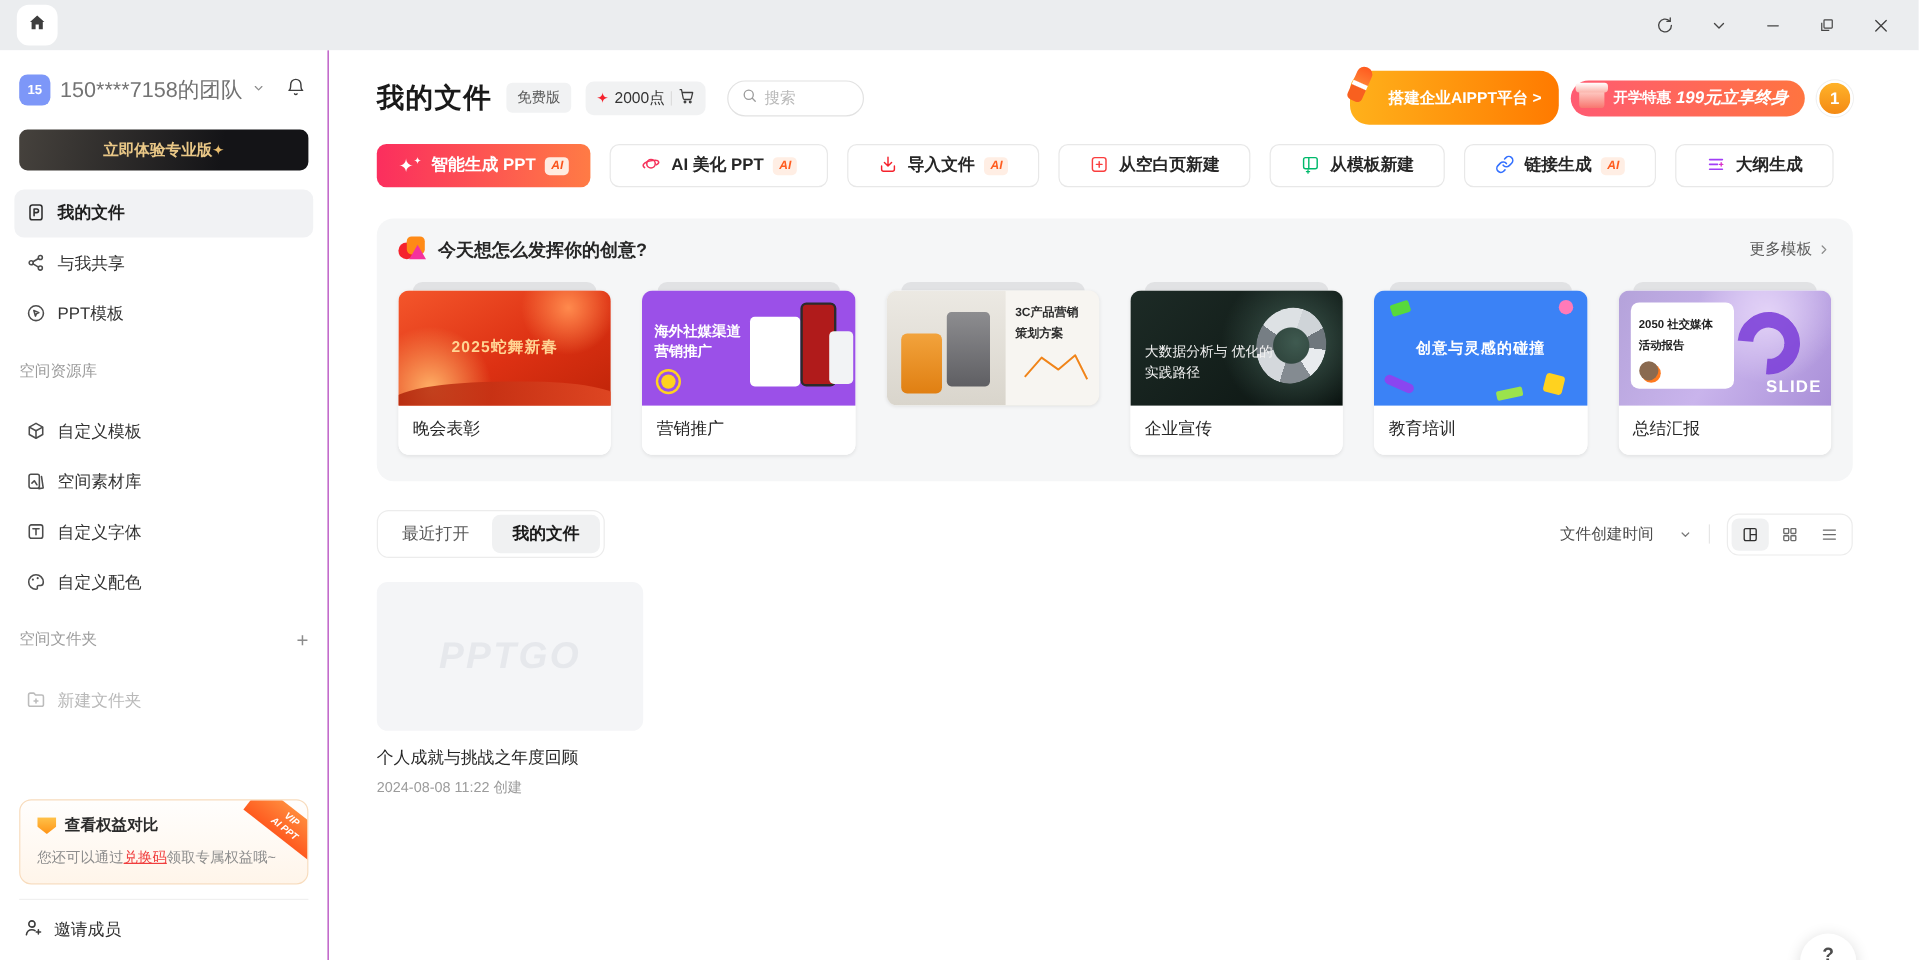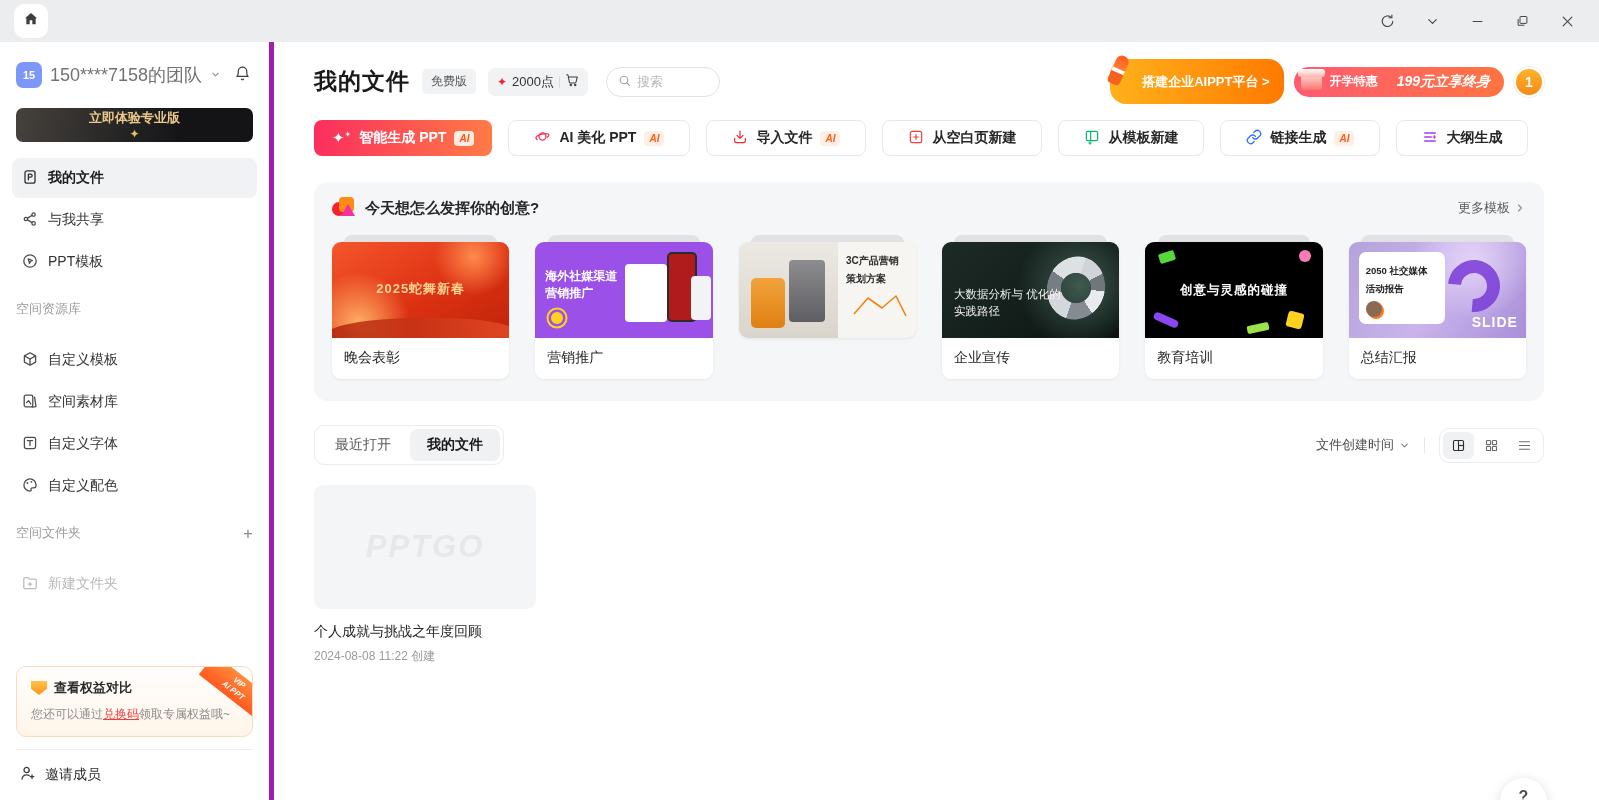--- a/index.html
+++ b/index.html
@@ -10,30 +10,30 @@
   .titlebar { height:42px; background:#ebedef; display:flex; align-items:center; padding:0 14px; }
   .home-btn { width:34px; height:34px; background:#fff; border-radius:10px;
     display:flex; align-items:center; justify-content:center; cursor:pointer; }
   .win-controls { margin-left:auto; display:flex; align-items:center; gap:30px; padding-right:10px; }
   .win-controls svg { display:block; }
 
   
   .app { display:flex; height:758px; }
 
   
-  .sidebar { width:274px; border-right:5px solid #a21caf; display:flex; flex-direction:column; background:#fff; }
+  .sidebar { width:274px; border-right:1px solid #a21caf; display:flex; flex-direction:column; background:#fff; }
   .side-head { display:flex; align-items:center; gap:8px; padding:20px 18px 0 16px; }
   .team-avatar { width:26px; height:26px; border-radius:7px; background:#7d97f8; color:#fff;
     font-size:11px; font-weight:700; display:flex; align-items:center; justify-content:center; }
   .team-name { font-size:18px; color:#737373; }
   .chev { color:#8c8c8c; font-size:10px; }
   .bell { margin-left:auto; }
   .pro-btn { margin:20px 16px 0; height:34px; border-radius:7px;
     background:linear-gradient(100deg,#46423d 0%,#141417 70%); color:#eac887;
-    font-size:13px; font-weight:600; display:flex; align-items:center; justify-content:center; gap:0; cursor:pointer;flex-direction:column; }
+    font-size:13px; font-weight:600; display:flex; align-items:center; justify-content:center; gap:0; cursor:pointer; }
   .pro-star { color:#e9bd6d; font-size:12px; }
   .nav { margin-top:16px; padding:0 12px; }
   .nav-item { height:40px; display:flex; align-items:center; gap:10px; padding:0 10px;
     border-radius:8px; font-size:14px; color:#333; cursor:pointer; margin-bottom:2px; }
   .nav-item.active { background:#f1f2f4; font-weight:700; color:#1f1f1f; }
   .nav-item.dim { color:#b9b9b9; }
   .sec-label { display:flex; align-items:center; justify-content:space-between;
     font-size:13px; color:#9c9c9c; margin:16px 16px 6px; }
   .plus-btn { color:#8c8c8c; font-size:17px; line-height:1; cursor:pointer; }
   .side-bottom { margin-top:auto; }
@@ -65,21 +65,21 @@
   .search-box input::placeholder { color:#b8b8b8; }
   .head-right { margin-left:auto; display:flex; align-items:center; gap:10px; }
   .promo-pill-1 { position:relative; height:45px; border-radius:16px; padding:0 14px 0 32px;
     background:linear-gradient(90deg,#ffb11b,#ff7a00); color:#fff; font-size:13px; font-weight:700;
     display:flex; align-items:center; cursor:pointer; }
   .pen { position:absolute; left:2px; top:-4px; width:13px; height:30px; transform:rotate(24deg);
     background:linear-gradient(180deg,#ff5a1f 0%,#ff7d33 45%,#ffffff 48%,#ffffff 58%,#f8601f 61%);
     border-radius:6px 6px 4px 4px; }
   .promo-pill-2 { position:relative; height:30px; border-radius:16px; padding:0 14px 0 36px;
     background:linear-gradient(90deg,#ff5b72,#ff7440); color:#fff; font-size:12px; font-weight:700;
-    display:flex; align-items:center; gap:19px; cursor:pointer; }
+    display:flex; align-items:center; gap:4px; cursor:pointer; }
   .promo-sale-main { font-size:14px; font-weight:800; font-style:italic; }
   .gift { position:absolute; left:4px; top:-2px; width:27px; height:27px; }
   .gift .box { position:absolute; left:3px; top:9px; width:21px; height:16px; border-radius:3px;
     background:linear-gradient(180deg,#ffd9d2,#f8766f); }
   .gift .lid { position:absolute; left:0; top:4px; width:27px; height:8px; border-radius:3px;
     background:linear-gradient(180deg,#fff,#fbb4ab); }
   .user-avatar { width:30px; height:30px; border-radius:50%; background:linear-gradient(180deg,#ffb32a,#f48a14);
     color:#fff; font-size:14px; font-weight:700; display:flex; align-items:center; justify-content:center;
     border:2px solid #fff; box-shadow:0 0 0 1px #f0f0f0; cursor:pointer; }
 
@@ -141,21 +141,21 @@
 
   .th-teal { background:radial-gradient(circle at 78% 45%,#3f5a50 0%,transparent 42%),
              linear-gradient(135deg,#1d2b26 0%,#0b1411 100%); }
   .th-teal .t { position:absolute; top:24px; left:12px; width:110px;
     font-size:11.5px; font-weight:400; color:#f2f2f2; line-height:1.5;margin-top:20px; }
   .th-teal .coil { position:absolute; right:14px; top:14px; width:58px; height:64px; border-radius:50%;
     background:conic-gradient(#cfd4d8 0 12%,#6f777d 12% 22%,#e8ebee 22% 36%,#848b91 36% 50%,#d4d8dc 50% 66%,#767e84 66% 80%,#dde1e4 80% 100%);
     -webkit-mask:radial-gradient(circle,transparent 34%,#000 36%); mask:radial-gradient(circle,transparent 34%,#000 36%);
     transform:rotate(18deg); }
 
-  .th-black { background:#000000; }
+  .th-black { background:#3b82f6; }
   .th-black .t { position:absolute; top:40px; left:0; right:0; text-align:center;
     font-size:12.5px; font-weight:800; color:#fff; letter-spacing:1px; }
   .th-black .s1 { position:absolute; left:14px; top:10px; width:16px; height:10px; background:#57d93c; border-radius:2px; transform:rotate(-18deg); }
   .th-black .s2 { position:absolute; left:8px; bottom:14px; width:26px; height:8px; background:#8a46f0; border-radius:4px; transform:rotate(24deg); }
   .th-black .s3 { position:absolute; right:12px; top:8px; width:12px; height:12px; background:#ff7ab8; border-radius:50%; }
   .th-black .s4 { position:absolute; right:20px; bottom:10px; width:16px; height:16px; background:#ffd21f; border-radius:3px; transform:rotate(14deg); }
   .th-black .s5 { position:absolute; right:54px; bottom:6px; width:22px; height:8px; background:#9be34c; border-radius:2px; transform:rotate(-12deg); }
 
   .th-lilac { background:radial-gradient(circle at 70% 20%,#e3d3f7 0%,transparent 40%),
               linear-gradient(120deg,#b4a2da 0%,#c9b4ec 50%,#a98fd8 100%); }
@@ -166,21 +166,21 @@
   .th-lilac .mini .ava { position:absolute; left:7px; bottom:7px; width:16px; height:16px; border-radius:50%;
     background:#8a6a50; box-shadow:2px 2px 0 0 #ff7a1f; }
   .th-lilac .slide { position:absolute; right:8px; bottom:8px; font-size:14px; font-weight:800; color:#fff; letter-spacing:1px; }
 
   
   .files-bar { display:flex; align-items:center; margin-top:24px; }
   .tab-group { border:1px solid #ececec; border-radius:10px; padding:3px; display:flex; gap:2px; background:#fff; }
   .tab { padding:7px 17px; font-size:14px; color:#595959; border-radius:7px; cursor:pointer; }
   .tab.active { background:#f0f1f2; color:#1a1a1a; font-weight:700; }
   .files-bar-right { margin-left:auto; display:flex; align-items:center; gap:14px; }
-  .sort { display:flex; align-items:center; gap:5px; font-size:13px; color:#4d4d4d; cursor:pointer; }
+  .sort { display:flex; align-items:center; gap:21px; font-size:13px; color:#4d4d4d; cursor:pointer; }
   .vdiv { width:1px; height:16px; background:#e6e6e6; }
   .view-group { border:1px solid #ececec; border-radius:10px; padding:3px; display:flex; gap:2px; background:#fff; }
   .view-cell { width:31px; height:27px; display:flex; align-items:center; justify-content:center;
     border-radius:6px; cursor:pointer; }
   .view-cell.active { background:#f0f1f2; }
 
   .file-grid { display:flex; gap:24px; margin-top:20px; }
   .file-card { width:222px; cursor:pointer; }
   .file-thumb { height:124px; background:#f4f5f7; border-radius:9px;
     display:flex; align-items:center; justify-content:center; }

